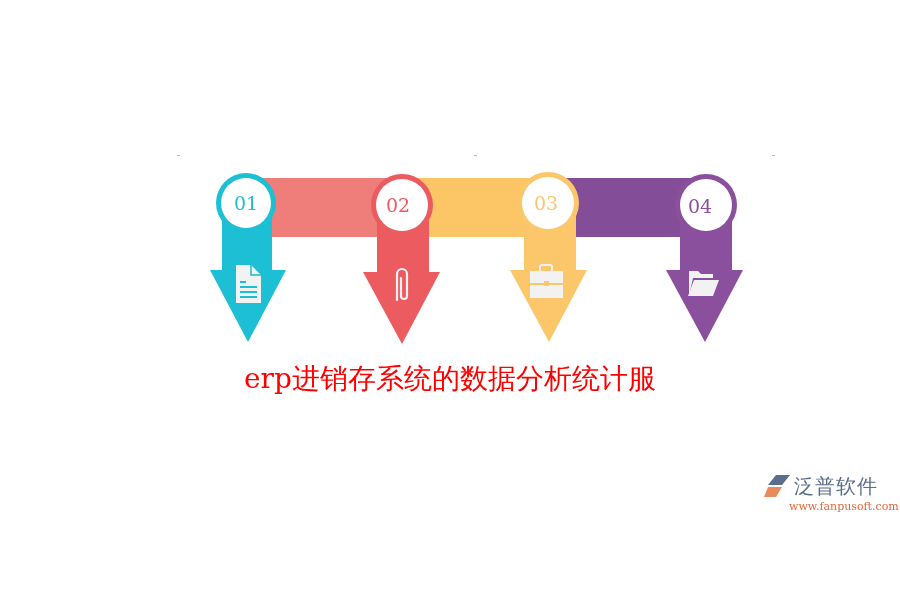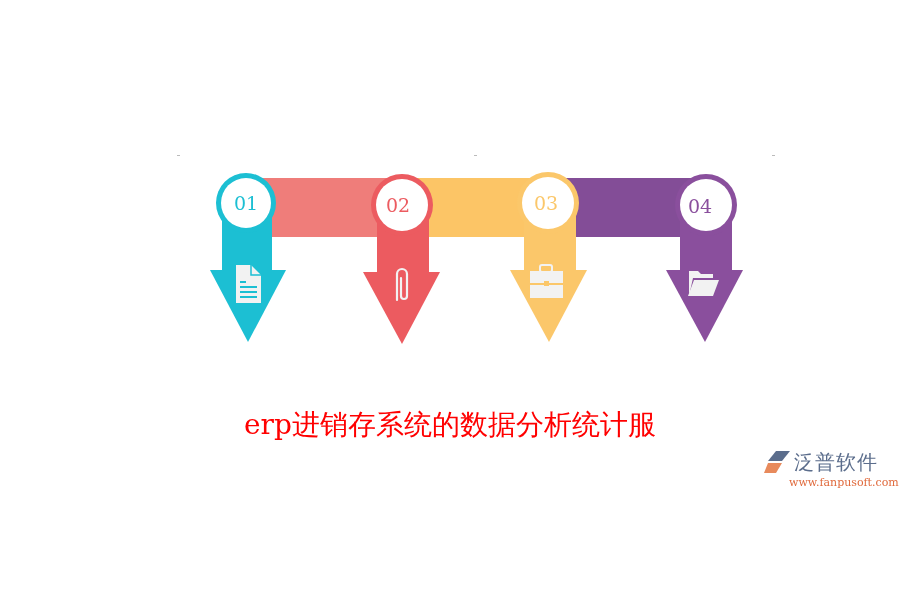--- a/index.html
+++ b/index.html
@@ -1,20 +1,20 @@
 <!DOCTYPE html>
 <html><head>
 <meta charset="utf-8">
 <style>
   html,body{margin:0;padding:0;background:#ffffff;}
   body{width:900px;height:600px;position:relative;overflow:hidden;font-family:"DejaVu Serif",serif;}
   #stage{position:absolute;left:0;top:0;width:900px;height:525px;}
   .num{font-family:"DejaVu Serif","Liberation Serif",serif;font-size:19px;}
-  #title{position:absolute;left:0;width:900px;top:360px;text-align:center;font-family:"DejaVu Serif","Liberation Serif",serif;font-size:28px;letter-spacing:0px;margin-top:46px;}
-  #logo{position:absolute;right:10px;bottom:30px;width:130px;height:46px;}
+  #title{position:absolute;left:0;width:900px;top:360px;text-align:center;font-family:"DejaVu Serif","Liberation Serif",serif;font-size:28px;letter-spacing:0px;}
+  #logo{position:absolute;right:10px;bottom:6px;width:130px;height:46px;}
   #logo .brand{position:absolute;left:34px;top:0;font-family:"DejaVu Sans",sans-serif;font-size:20px;color:#5b6d8c;letter-spacing:1px;white-space:nowrap;}
   #logo .url{position:absolute;left:12px;top:27px;font-family:"DejaVu Serif",serif;font-size:11px;color:#e0693b;white-space:nowrap;margin-left:17px;}
   .dot{position:absolute;width:3px;height:1px;background:#bbbbbb;}
 </style>
 </head>
 <body>
 
 <div id="stage">
   <span class="dot" style="left:177px;top:155px;"></span>
   <span class="dot" style="left:474px;top:155px;"></span>

